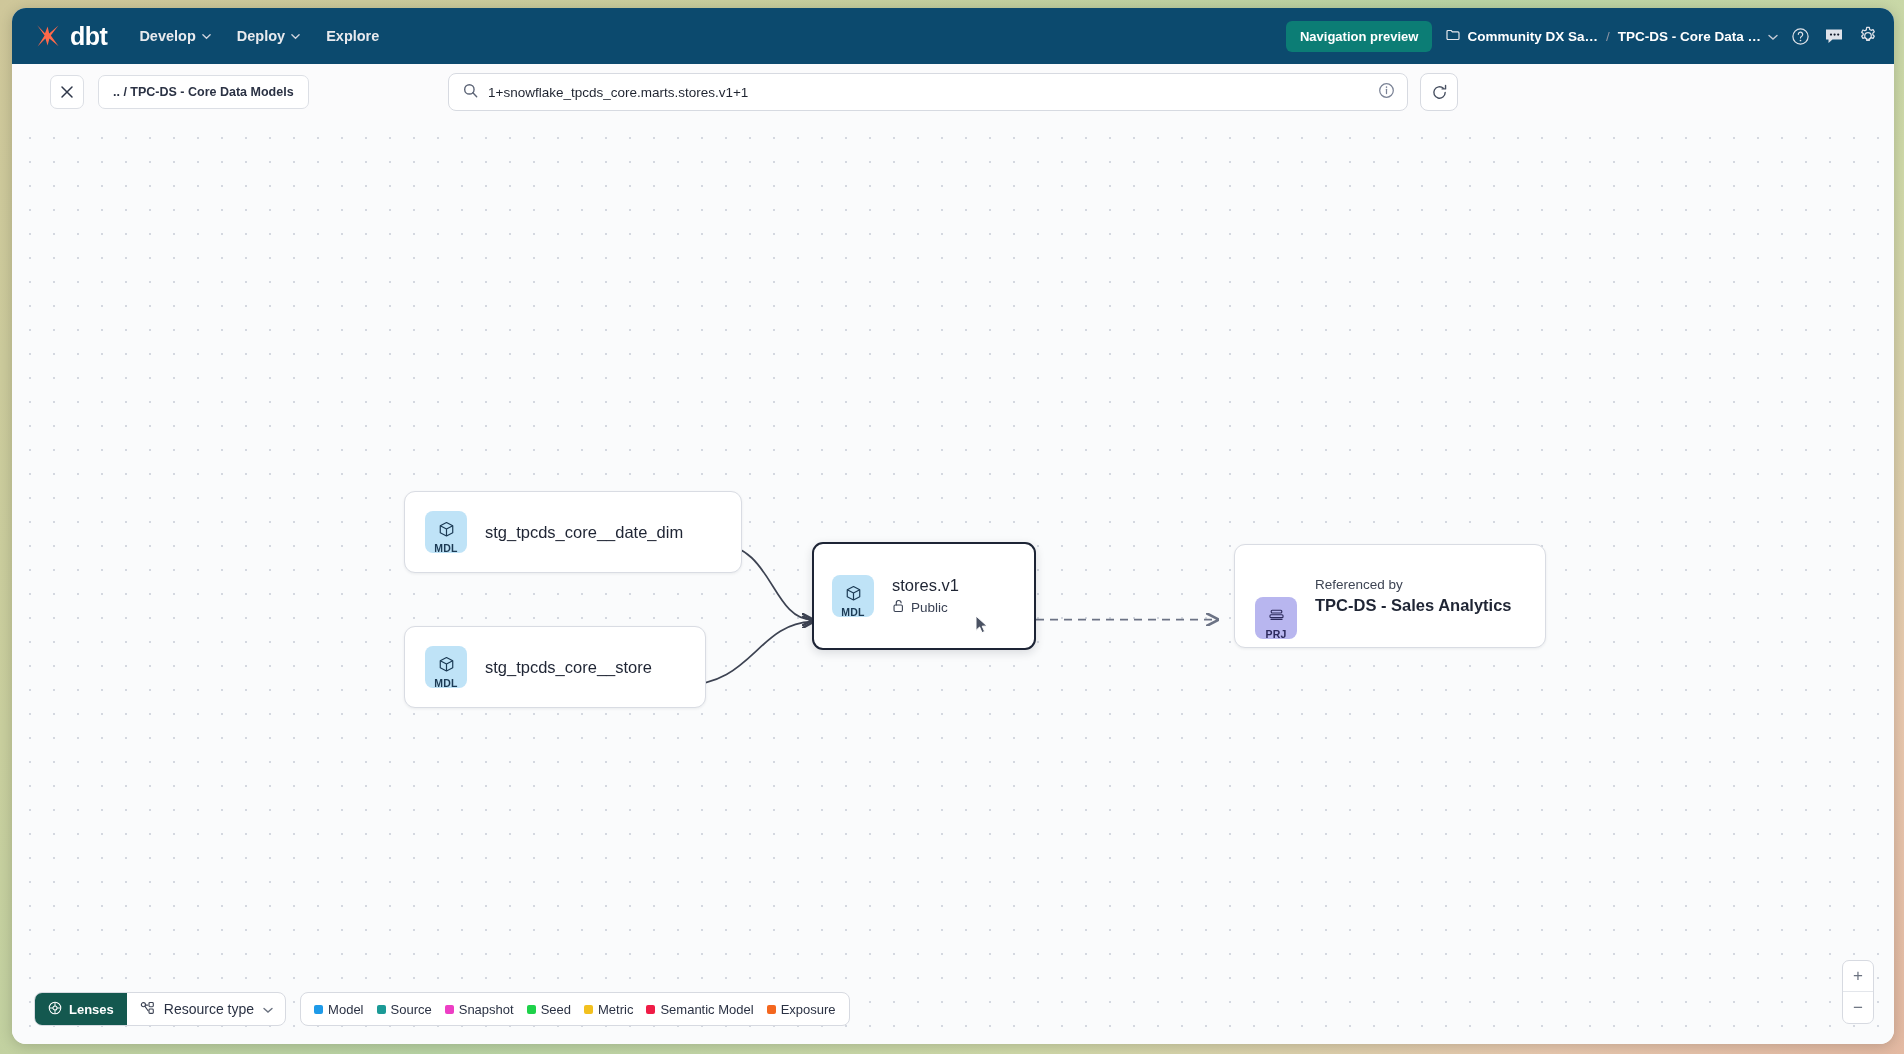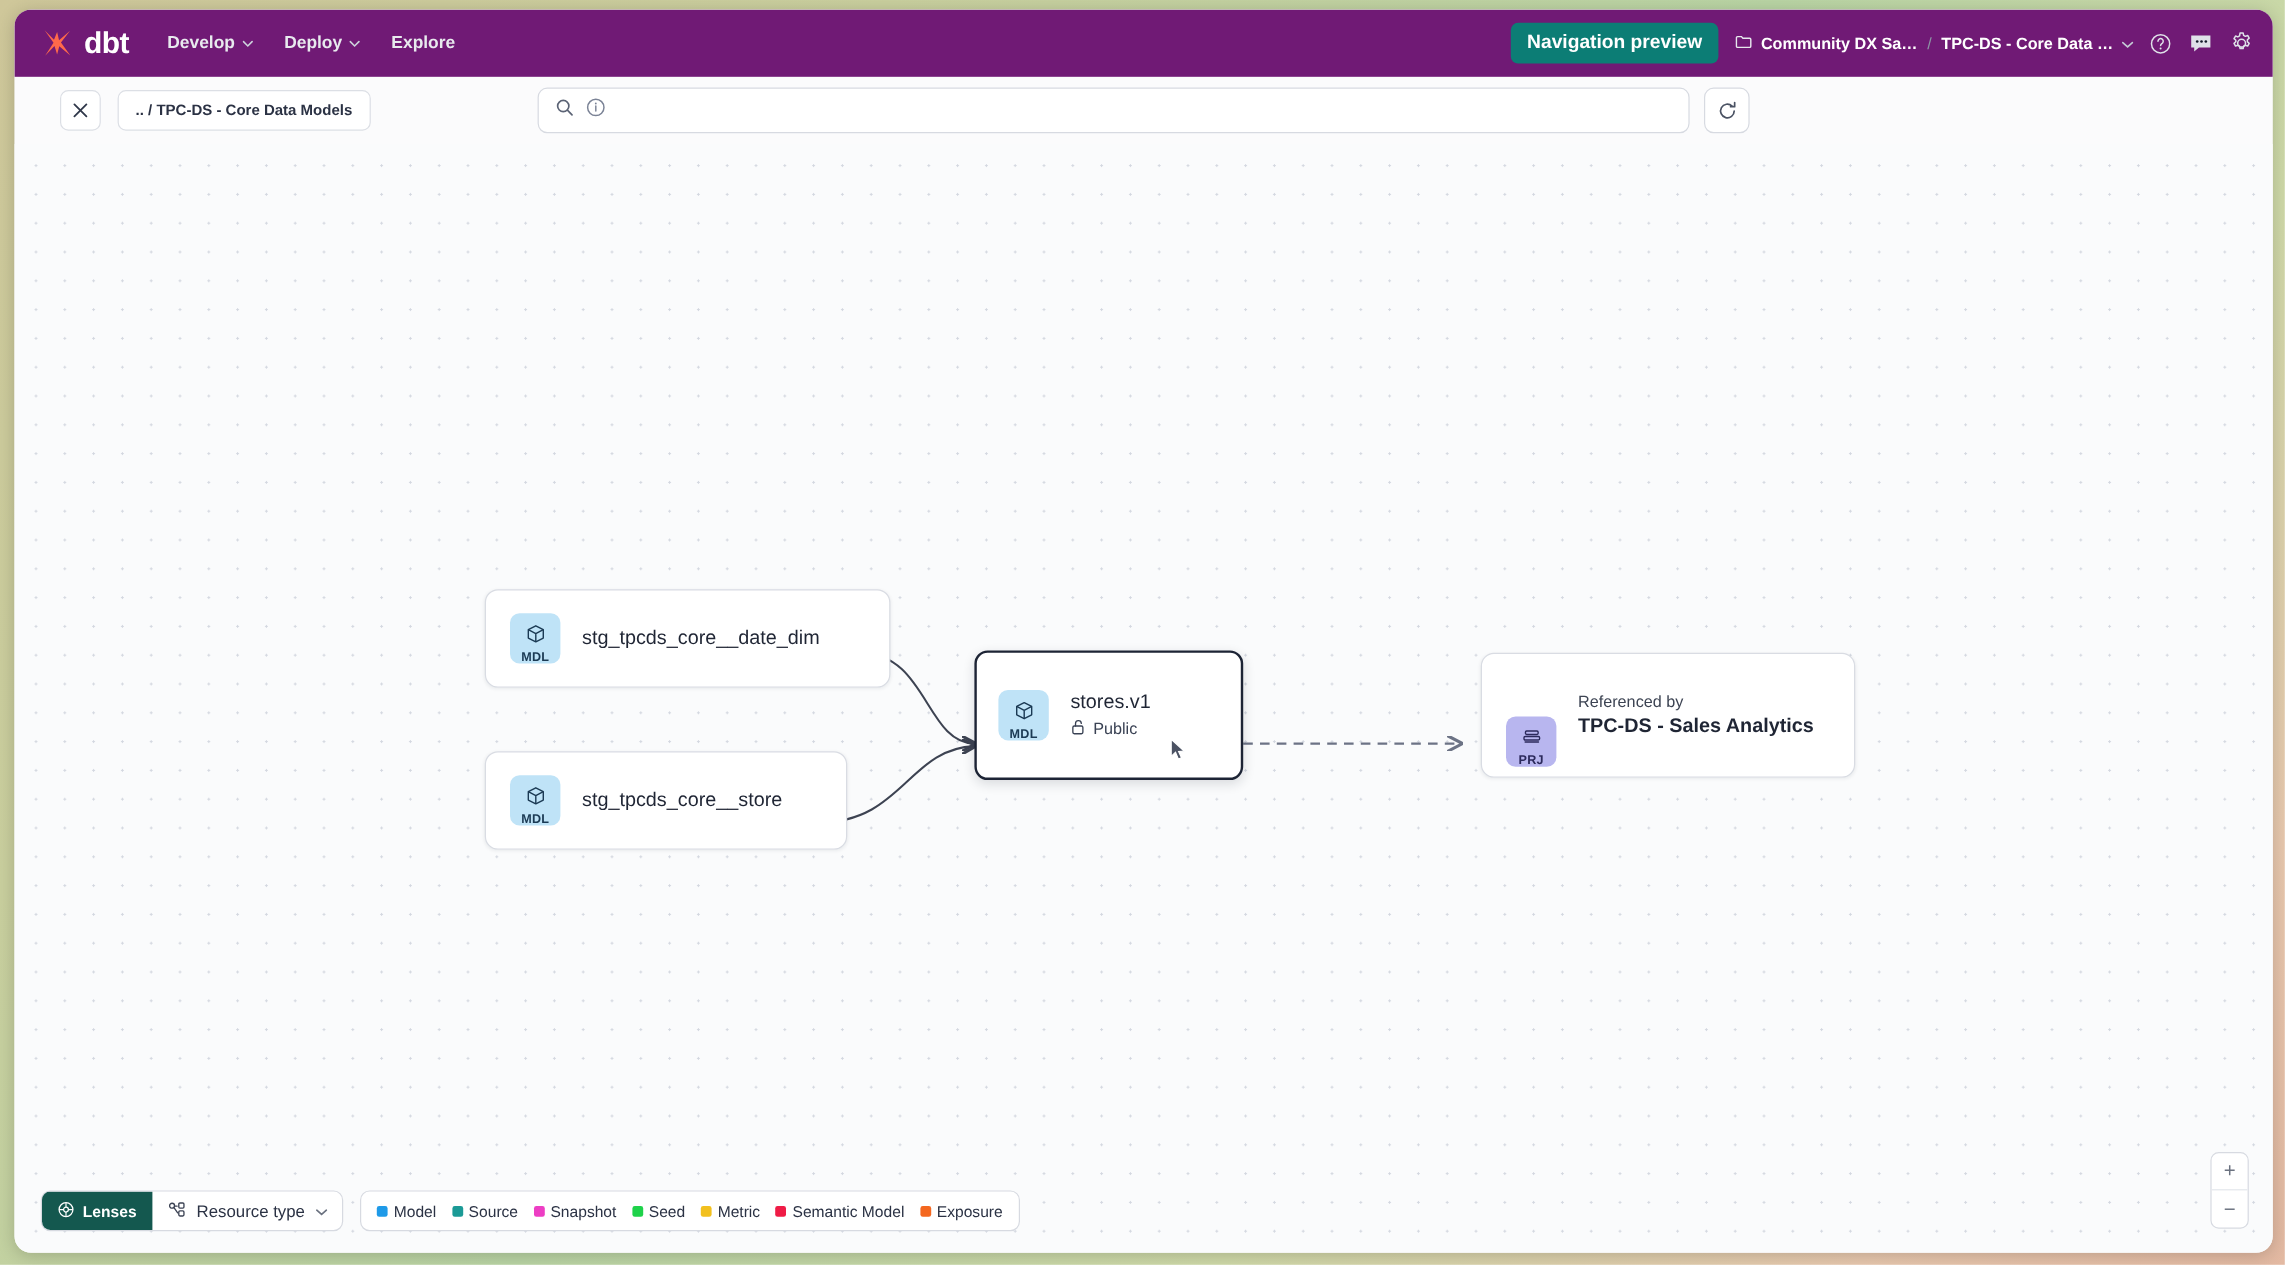--- a/index.html
+++ b/index.html
@@ -20,21 +20,21 @@
     overflow: hidden;
     position: relative;
     display: flex;
     flex-direction: column;
     box-shadow: 0 2px 14px rgba(0,0,0,0.18);
   }
 
   
   .topnav {
     height: 56px;
-    background: #701a75;
+    background: #0c4a6e;
     display: flex;
     align-items: center;
     padding: 0 16px 0 22px;
     flex: 0 0 56px;
     position: relative;
   }
   .logo-wrap { display: flex; align-items: center; gap: 8px; margin-right: 32px; }
   .dbt-x { width: 28px; height: 26px; display: block; }
   .dbt-word { color: #fff; font-size: 25px; font-weight: 700; letter-spacing: -0.5px; line-height: 1; }
 
@@ -43,21 +43,21 @@
     color: #e8eaee; font-size: 14.5px; font-weight: 600;
     display: flex; align-items: center; gap: 6px;
     cursor: pointer; white-space: nowrap;
   }
   .chev { width: 9px; height: 9px; display:inline-block; }
   .chev svg { display:block; }
 
   .nav-right { margin-left: auto; display: flex; align-items: center; gap: 14px; }
   .nav-preview-btn {
     background: #0c7d75; color: #fff;
-    font-size: 16px; font-weight: 600;
+    font-size: 13px; font-weight: 600;
     padding: 8px 14px; border-radius: 6px;
     cursor: pointer; white-space: nowrap;
   }
   .breadcrumb-nav { display: flex; align-items: flex-start; gap: 8px; color: #fff; font-size: 13.5px; font-weight: 700; }
   .bc-item { display: flex; align-items: center; gap: 7px; cursor: pointer; white-space: nowrap; }
   .bc-sep { color: #8c94a4; font-weight: 400; }
   .icon-btn { display: flex; align-items: center; justify-content: center; cursor: pointer; }
 
   
   .toolbar {
@@ -301,20 +301,21 @@
     </div>
 
     <div class="tb-center">
       <div class="search-box">
         <span>
           <svg width="15" height="15" viewBox="0 0 16 16">
             <circle cx="6.8" cy="6.8" r="5" fill="none" stroke="#5b6375" stroke-width="1.5"></circle>
             <path d="M10.5 10.5 L14.6 14.6" stroke="#5b6375" stroke-width="1.5" stroke-linecap="round"></path>
           </svg>
         </span>
+        <input type="text" value="1+snowflake_tpcds_core.marts.stores.v1+1" style="">
         <span>
           <svg width="17" height="17" viewBox="0 0 18 18">
             <circle cx="9" cy="9" r="7.2" fill="none" stroke="#7b8396" stroke-width="1.3"></circle>
             <path d="M9 5.4v0.2" stroke="#7b8396" stroke-width="1.6" stroke-linecap="round"></path>
             <path d="M9 7.8 v4.4" stroke="#7b8396" stroke-width="1.3" stroke-linecap="round"></path>
           </svg>
         </span>
       </div>
       <div class="refresh-btn">
         <svg width="17" height="17" viewBox="0 0 18 18">

